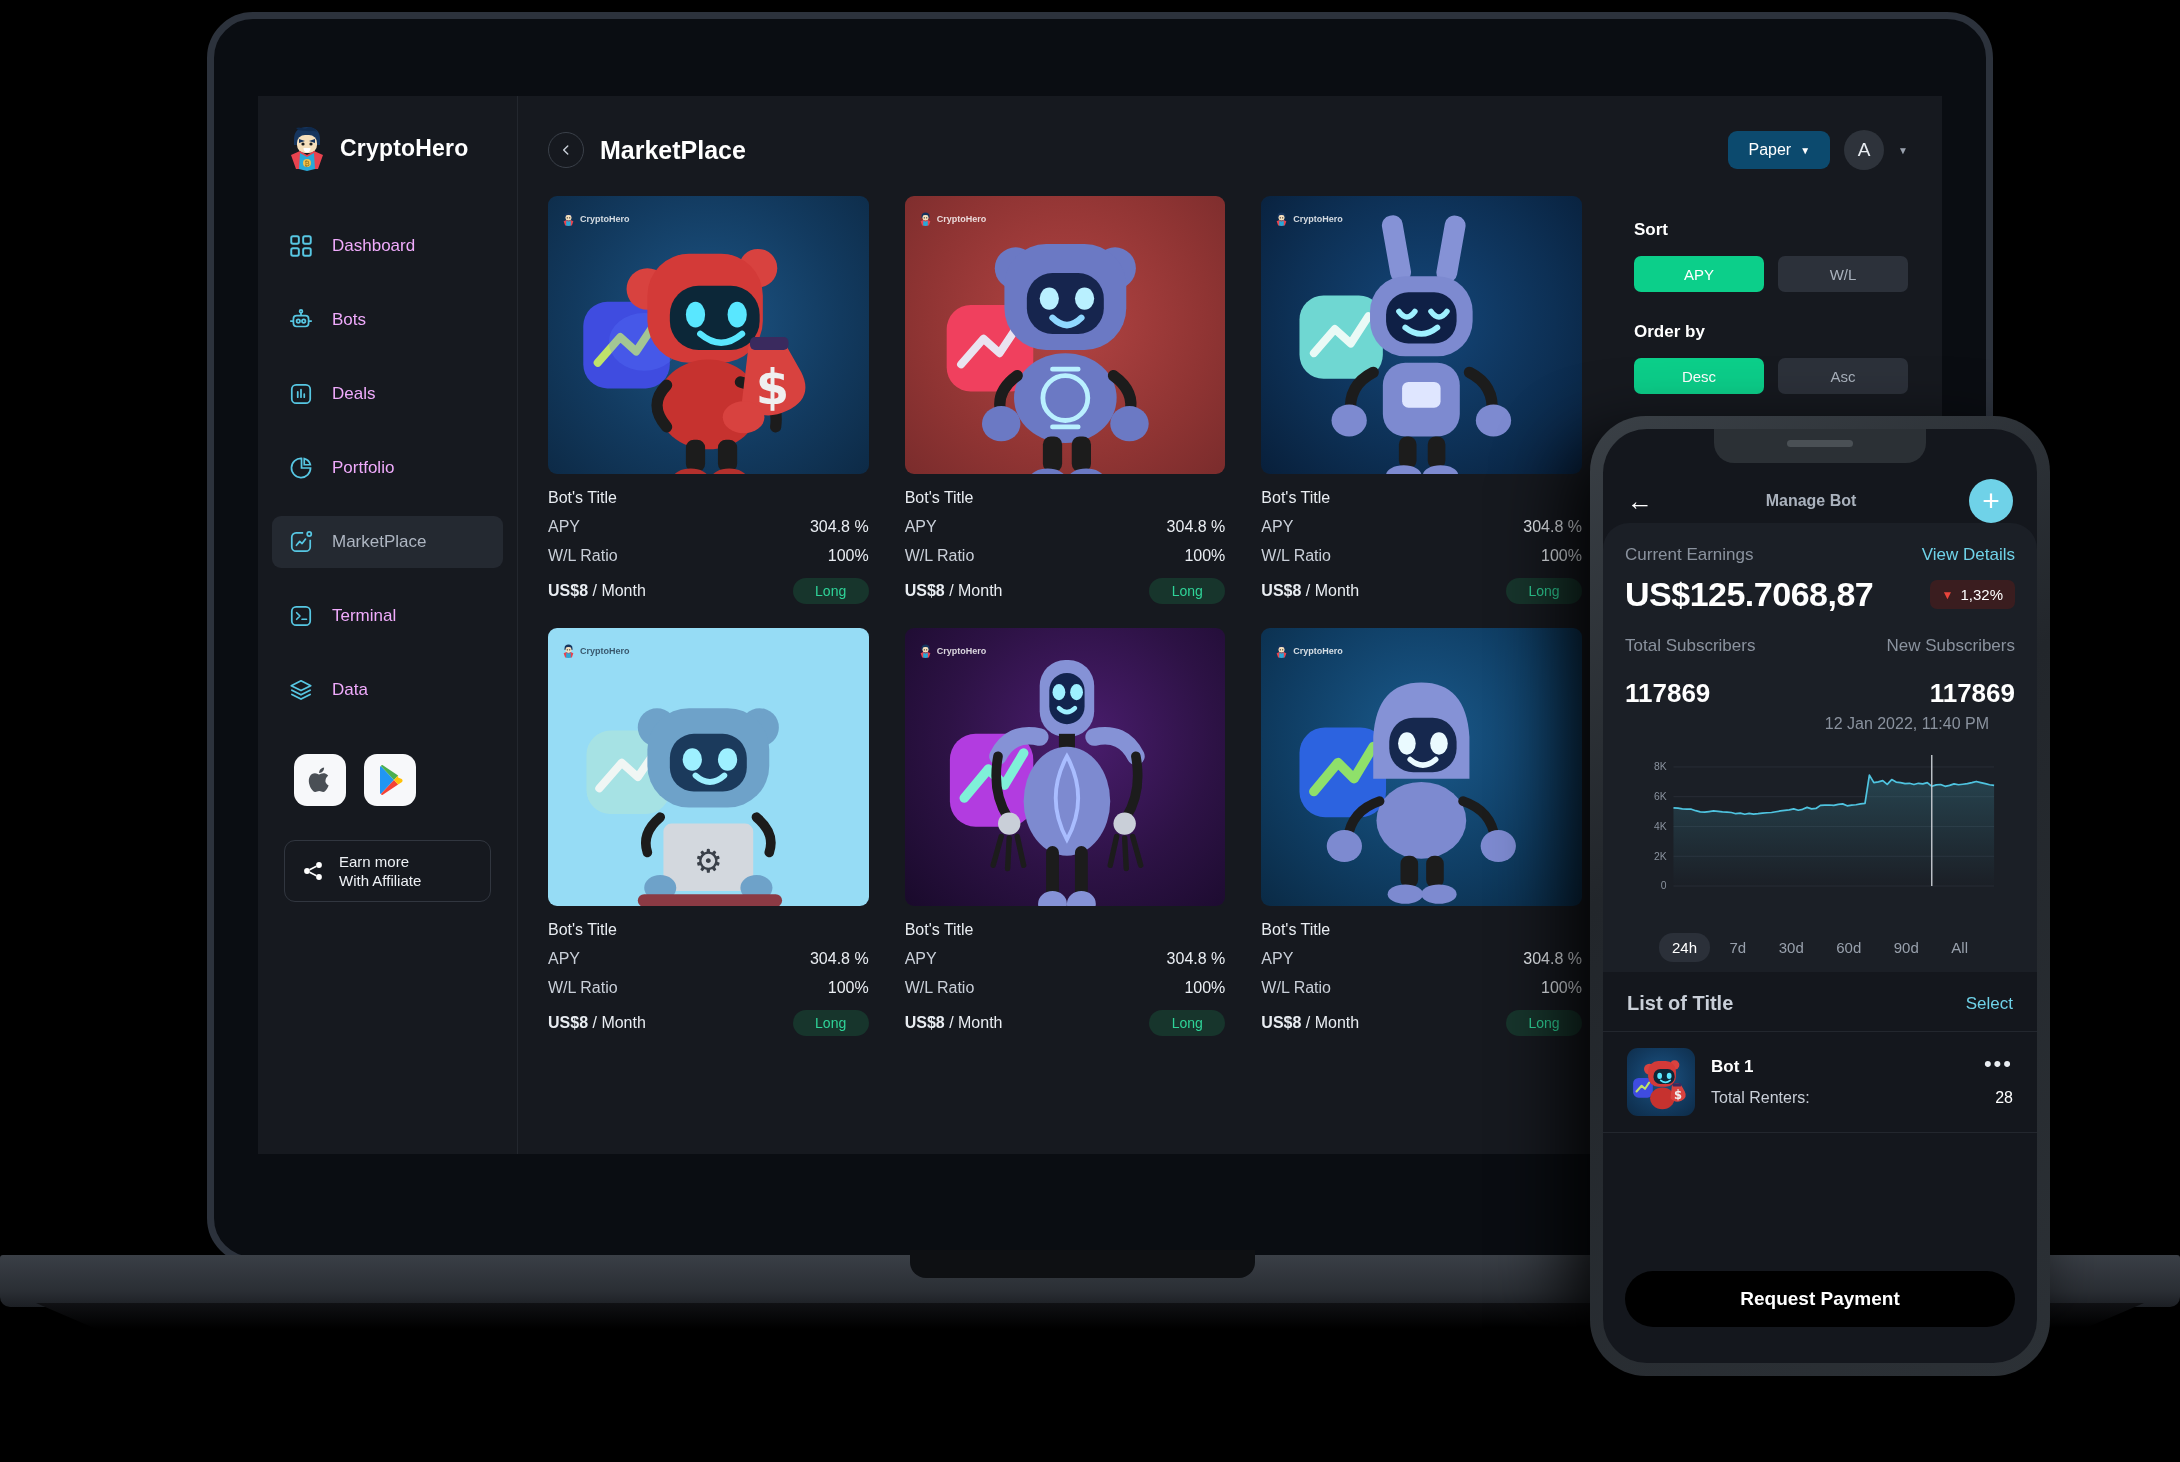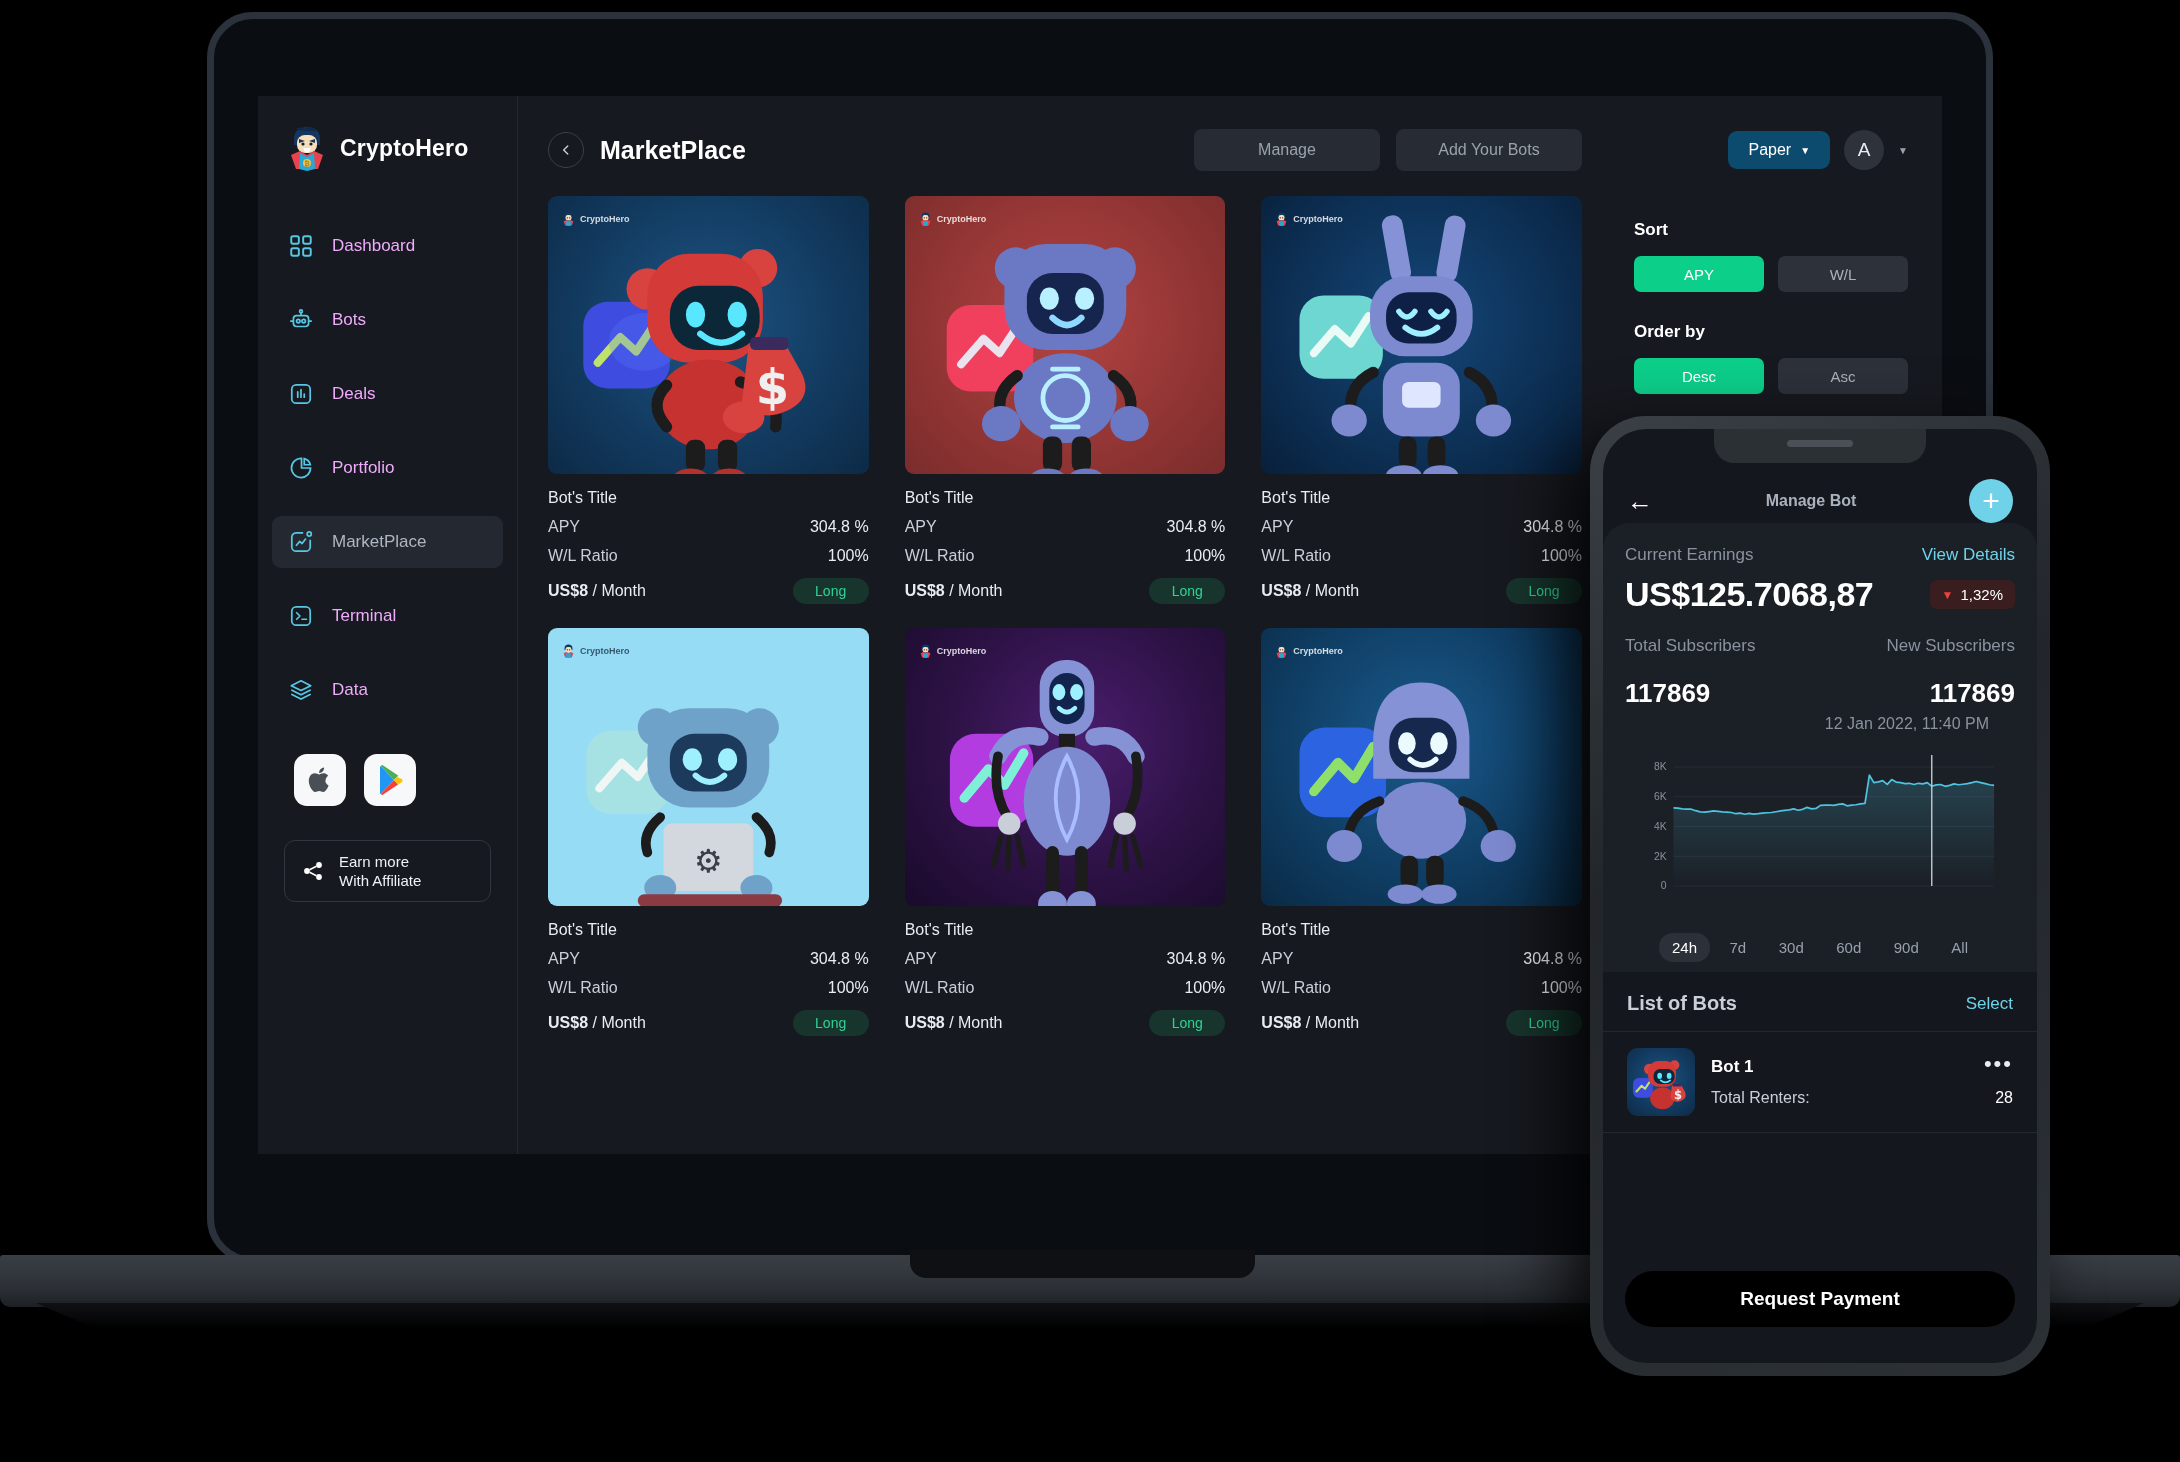--- a/index.html
+++ b/index.html
@@ -335,24 +335,20 @@
 
       <div class="main">
         <section class="content">
           <div class="topbar">
             <div class="back-btn">
               <svg width="14" height="14" viewBox="0 0 24 24" fill="none" stroke="currentColor" stroke-width="2.4">
                 <path d="M15 5l-7 7 7 7" stroke-linecap="round" stroke-linejoin="round"></path>
               </svg>
             </div>
             <div class="page-title">MarketPlace</div>
-            <div class="topbar-actions">
-              <button class="ghost-btn">Manage</button>
-              <button class="ghost-btn">Add Your Bots</button>
-            </div>
           </div>
 
           <div class="grid">
 
             <div class="card">
               <div class="thumb" style="background:radial-gradient(circle at 50% 45%, #1d5585 0%, #123a5f 60%, #0d2a46 100%);">
                 <div class="wm">
                   <svg width="13" height="14" viewBox="0 0 42 46">
                       <path d="M8 14c0-8 5-12 13-12s13 4 13 12v6H8z" fill="#16355e"></path>
                       <rect x="11" y="10" width="20" height="18" rx="8" fill="#f5dfbc"></rect>
@@ -751,21 +747,21 @@
             <span class="ph-range">7d</span>
             <span class="ph-range">30d</span>
             <span class="ph-range">60d</span>
             <span class="ph-range">90d</span>
             <span class="ph-range">All</span>
           </div>
         </div>
       </div>
 
       <div class="ph-list-head">
-        <span class="ph-list-title">List of Bots</span>
+        <span class="ph-list-title">List of Title</span>
         <span class="ph-link">Select</span>
       </div>
 
       <div class="ph-bot-row">
         <div class="ph-bot-thumb" style="background:radial-gradient(circle at 50% 45%, #1d5585 0%, #123a5f 60%, #0d2a46 100%);">
           <svg viewBox="0 0 200 200" style="position:absolute;inset:0;width:100%;height:100%;">
             <rect x="18" y="88" width="58" height="58" rx="16" fill="#3f4ce0"></rect>
             <path d="M28 128l15-17 10 9 12-18" stroke="#bfe36a" stroke-width="6" fill="none" stroke-linecap="round" stroke-linejoin="round"></path>
             <circle cx="66" cy="62" r="16" fill="#d8423f"></circle>
               <circle cx="140" cy="50" r="14" fill="#d8423f"></circle>

